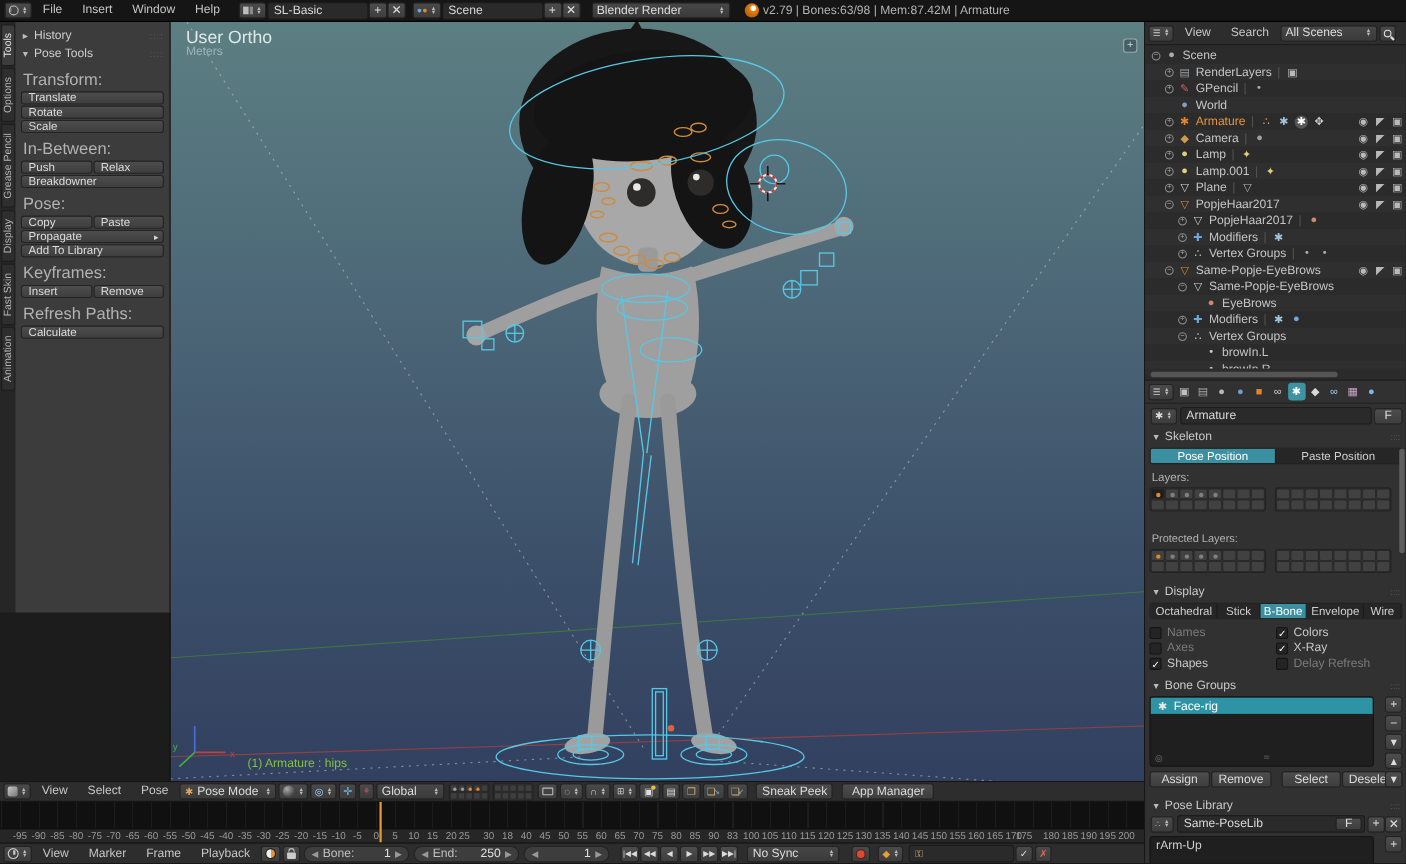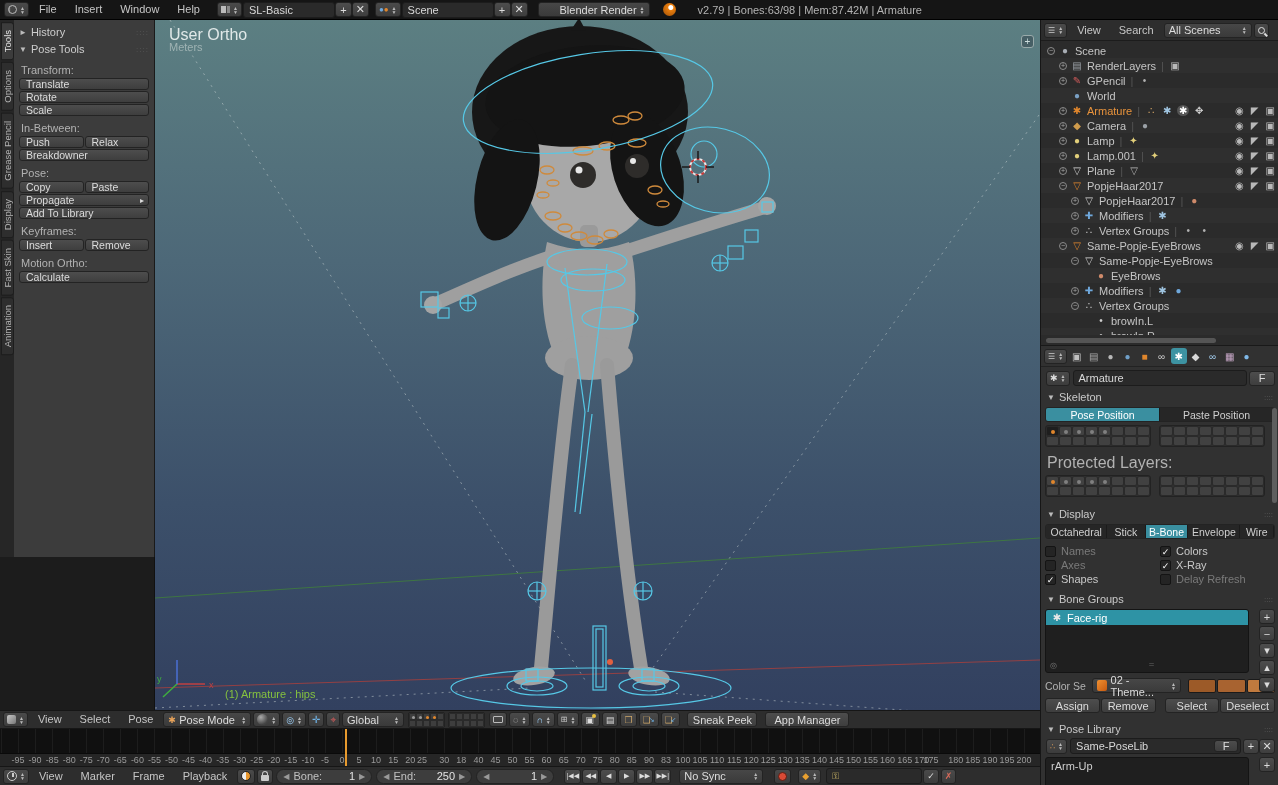--- a/index.html
+++ b/index.html
@@ -19,21 +19,21 @@
 #topbar{left:0;top:0;width:1278px;height:20px;background:#151515;border-bottom:1px solid #000;display:flex;align-items:center}
 
 #shelf-tabs{left:0;top:20px;width:14px;height:537px;background:#262626}
 .vtab{writing-mode:vertical-rl;transform:rotate(180deg);font-size:9.5px;color:#b4b4b4;background:#2e2e2e;
   border:1px solid #1d1d1d;border-radius:3px 0 0 3px;padding:7px 0;margin:2px 0 2px 1px;text-align:center}
 .vtab.active{background:#3c3c3c;color:#e8e8e8}
 #toolshelf{left:14px;top:20px;width:141px;height:537px;background:#3c3c3c;border-right:1px solid #1a1a1a;padding:4px 3px 0 3px}
 #shelf-void{left:0;top:557px;width:155px;height:153px;background:#1c1c1c;border-right:1px solid #111}
 .shelf-head{color:#cdcdcd;font-size:11px;padding:2px 2px 3px 2px;display:flex;align-items:center}
 .shelf-head .grip{margin-left:auto;color:#5a5a5a;font-size:8px;letter-spacing:1px}
-.shelf-label{color:#b2b2b2;font-size:11px;margin:6px 2px 2px 4px}
+.shelf-label{color:#b2b2b2;font-size:15px;margin:6px 2px 2px 4px}
 .shelf-row{display:flex;gap:1px;margin:0 2px 1px 2px}
 .shelf-row .btn{flex:1;height:12px;font-size:10.5px}
 .tri{font-size:8px;color:#bbb;margin-right:4px}
 
 #viewport{left:155px;top:20px;width:885px;height:690px;overflow:hidden}
 #vp-text1{left:169px;top:26px;color:#e0e8e8;font-size:16px}
 #vp-text2{left:169px;top:41px;color:#9fb3b3;font-size:11px}
 #vp-bone{left:225px;top:688px;color:#85c23f;font-size:11px}
 #vp-plus{left:1021px;top:35px;width:13px;height:13px;border:1px solid #9aa;color:#cdd;
   border-radius:3px;font-size:10px;line-height:11px;text-align:center;background:rgba(40,50,60,.4)}
@@ -144,29 +144,29 @@
     <span class="icbtn" style="margin-left:6px">
         <span style="color:#6fa8dc;font-size:8px">●<span style="color:#e0862c">●</span></span>
         <span class="updown">
           <span>▲</span>
           <span>▼</span>
         </span>
       </span>
     <span class="field" style="width:92px">Scene</span>
     <span class="btn" style="width:17px">+</span>
     <span class="btn" style="width:17px">✕</span>
-    <span class="dd" style="width:112px;margin-left:10px;justify-content:flex-end">
+    <span class="dd" style="width:126px;margin-left:10px;justify-content:space-between">
         <span>Blender Render</span>
         <span class="updown">
           <span>▲</span>
           <span>▼</span>
         </span>
       </span>
     <span style="width:13px;height:13px;border-radius:50%;background:radial-gradient(circle at 60% 35%,#fff 0 2px,#e87d0d 3px,#9a4e08);margin-left:12px"></span>
-    <span style="color:#b4b4b4;margin-left:22px">v2.79 | Bones:63/98 | Mem:87.42M | Armature</span>
+    <span style="color:#b4b4b4;margin-left:4px">v2.79 | Bones:63/98 | Mem:87.42M | Armature</span>
   </div>
 
   <div id="shelf-tabs" class="abs">
       <div class="vtab active">Tools</div>
       <div class="vtab">Options</div>
       <div class="vtab">Grease Pencil</div>
       <div class="vtab">Display</div>
       <div class="vtab">Fast Skin</div>
       <div class="vtab">Animation</div>
     </div>
@@ -210,21 +210,21 @@
           <span class="btn left">Propagate<span style="margin-left: auto; padding-right: 4px; font-size: 8px;"> ▸</span></span>
         </div>
         <div class="shelf-row">
           <span class="btn left">Add To Library</span>
         </div>
         <div class="shelf-label">Keyframes:</div>
         <div class="shelf-row">
           <span class="btn left">Insert</span>
           <span class="btn left">Remove</span>
         </div>
-        <div class="shelf-label">Motion Ortho:</div>
+        <div class="shelf-label">Refresh Paths:</div>
         <div class="shelf-row">
           <span class="btn left">Calculate</span>
         </div>
       </div>
   </div>
   <div id="shelf-void" class="abs"></div>
 
   <div id="viewport" class="abs">
     <svg width="885" height="690" viewBox="0 0 885 690">
       <defs>
@@ -848,20 +848,21 @@
       </div>
       <div class="phead">
           <span class="tri">▼</span>
           <span>Skeleton</span>
           <span class="grip">::::</span>
         </div>
       <div class="seg" id="pose-rest">
           <div class="on" style="flex: 1 1 0%;">Pose Position</div>
           <div style="flex: 1 1 0%;">Paste Position</div>
         </div>
+      <div style="color:#b2b2b2;font-size:10.5px;padding:4px 6px 2px 6px">Layers:</div>
       <div class="prow" style="gap:8px">
           <span class="laygrid" id="lay1">
             <span class="lg-cell pressed">
               <b style="background: rgb(224, 134, 44);"></b>
             </span>
             <span class="lg-cell">
               <b style="background: rgb(128, 128, 128);"></b>
             </span>
             <span class="lg-cell">
               <b style="background: rgb(128, 128, 128);"></b>
@@ -896,21 +897,21 @@
             <span class="lg-cell"></span>
             <span class="lg-cell"></span>
             <span class="lg-cell"></span>
             <span class="lg-cell"></span>
             <span class="lg-cell"></span>
             <span class="lg-cell"></span>
             <span class="lg-cell"></span>
             <span class="lg-cell"></span>
           </span>
         </div>
-      <div style="color:#b2b2b2;font-size:16px;padding:6px 6px 2px 6px">Protected Layers:</div>
+      <div style="color:#b2b2b2;font-size:10px;padding:19px 6px 2px 6px">Protected Layers:</div>
       <div class="prow" style="gap:8px">
           <span class="laygrid" id="lay3">
             <span class="lg-cell">
               <b style="background: rgb(224, 134, 44);"></b>
             </span>
             <span class="lg-cell">
               <b style="background: rgb(128, 128, 128);"></b>
             </span>
             <span class="lg-cell">
               <b style="background: rgb(128, 128, 128);"></b>
@@ -1009,36 +1010,20 @@
           <span style="position:absolute;left:50%;bottom:1px;color:#666;font-size:9px">＝</span>
         </div>
         <div class="sidecol" style="right:0;top:0" id="bg-side">
             <span class="btn sbtn">+</span>
             <span class="btn sbtn">−</span>
             <span class="btn sbtn">▾</span>
             <span class="btn sbtn">▴</span>
             <span class="btn sbtn">▾</span>
           </div>
       </div>
-      <div class="prow" style="margin-top:4px">
-        <span style="color:#b2b2b2;font-size:10.5px;width:46px;overflow:hidden;white-space:nowrap">Color Se</span>
-        <span class="dd" style="flex:1;justify-content:flex-start;gap:4px">
-            <span style="width:11px;height:11px;border-radius:2px;background:linear-gradient(135deg,#f09030,#c85a10)"></span>
-            <span>02 - Theme...</span>
-            <span class="updown" style="margin-left:auto">
-              <span>▲</span>
-              <span>▼</span>
-            </span>
-          </span>
-        <span id="bg-swatches" class="flex" style="flex:1.1;gap:1px;margin-left:6px">
-            <span class="swatch" style="flex: 1 1 0%; background: rgb(156, 90, 40);"></span>
-            <span class="swatch" style="flex: 1 1 0%; background: rgb(168, 99, 48);"></span>
-            <span class="swatch" style="flex: 1 1 0%; background: rgb(192, 122, 62);"></span>
-          </span>
-      </div>
       <div class="prow" id="bg-buttons" style="gap:1px;margin-top:3px">
           <span class="btn" style="flex: 1 1 0%;">Assign</span>
           <span class="btn" style="flex: 1 1 0%;">Remove</span>
           <span class="btn" style="flex: 1 1 0%; margin-left: 8px;">Select</span>
           <span class="btn" style="flex: 1 1 0%;">Deselect</span>
         </div>
       <div class="phead" style="margin-top:5px">
           <span class="tri">▼</span>
           <span>Pose Library</span>
           <span class="grip">::::</span>

